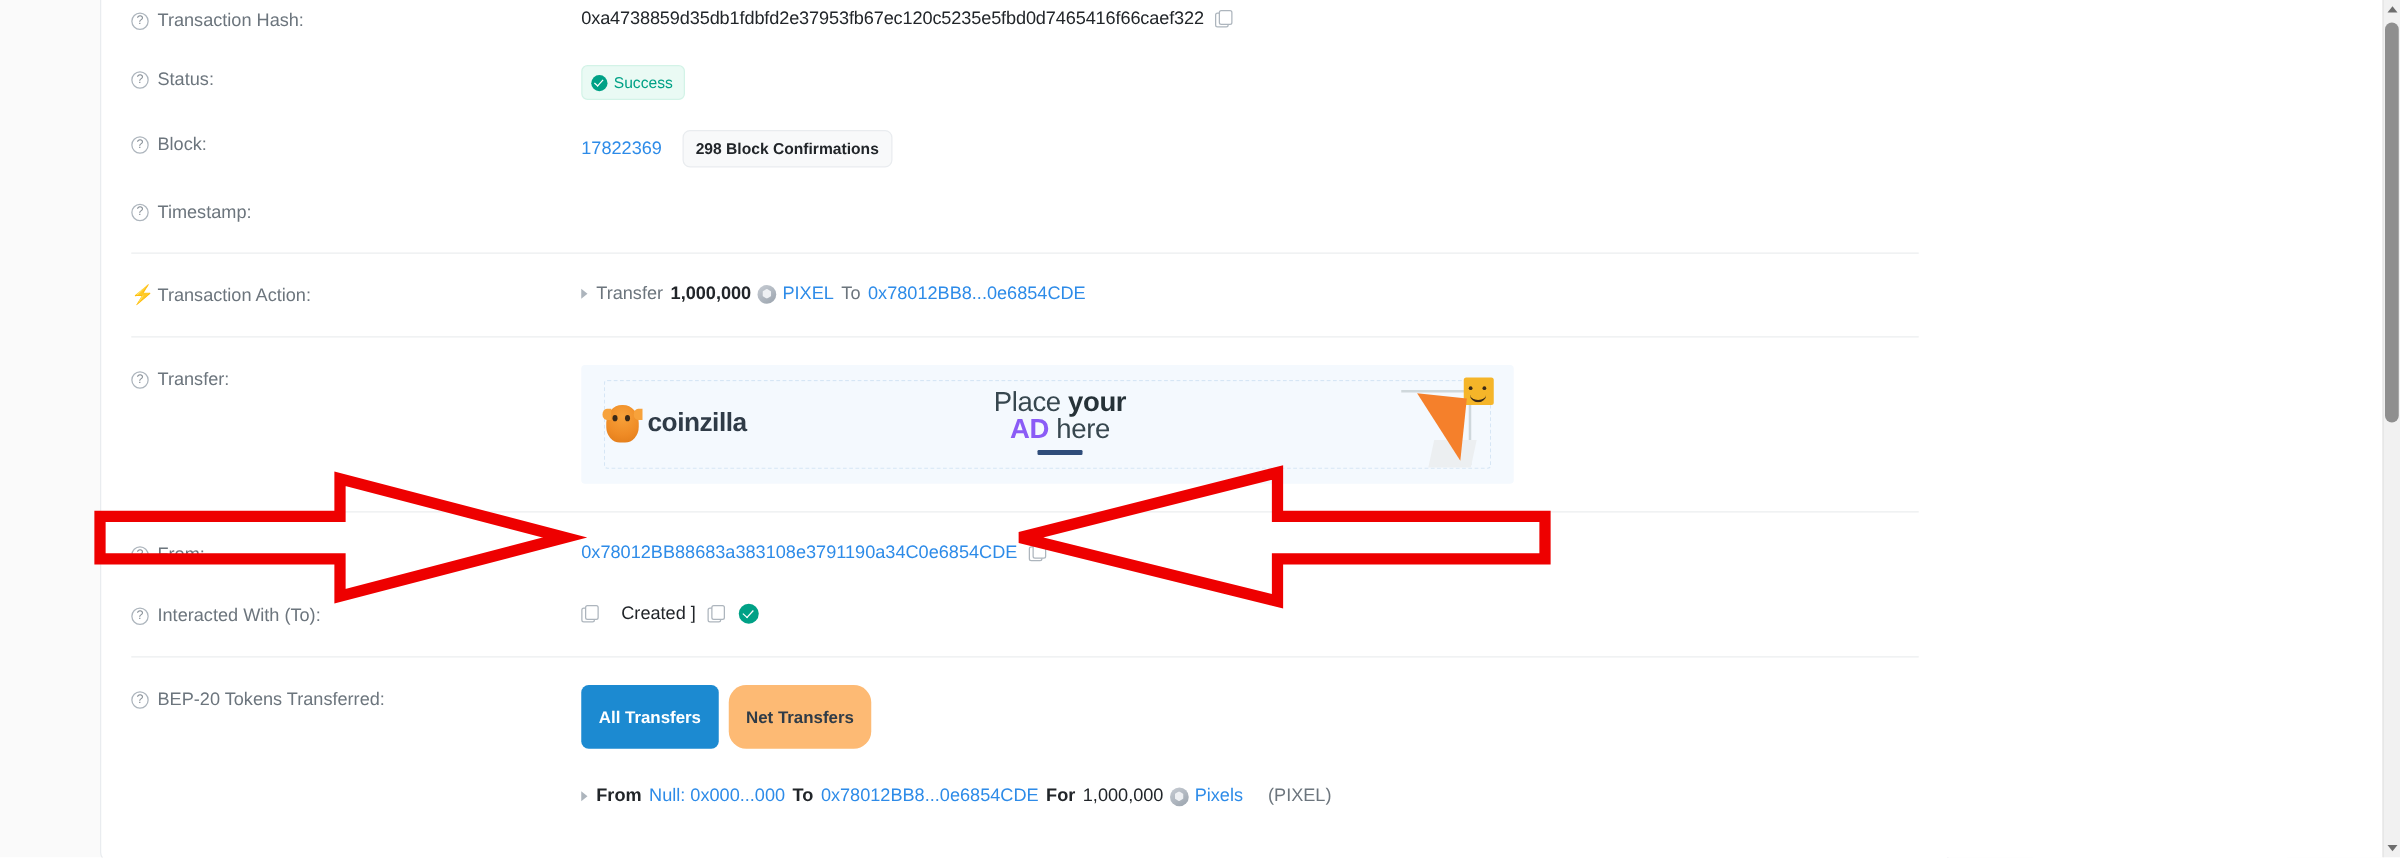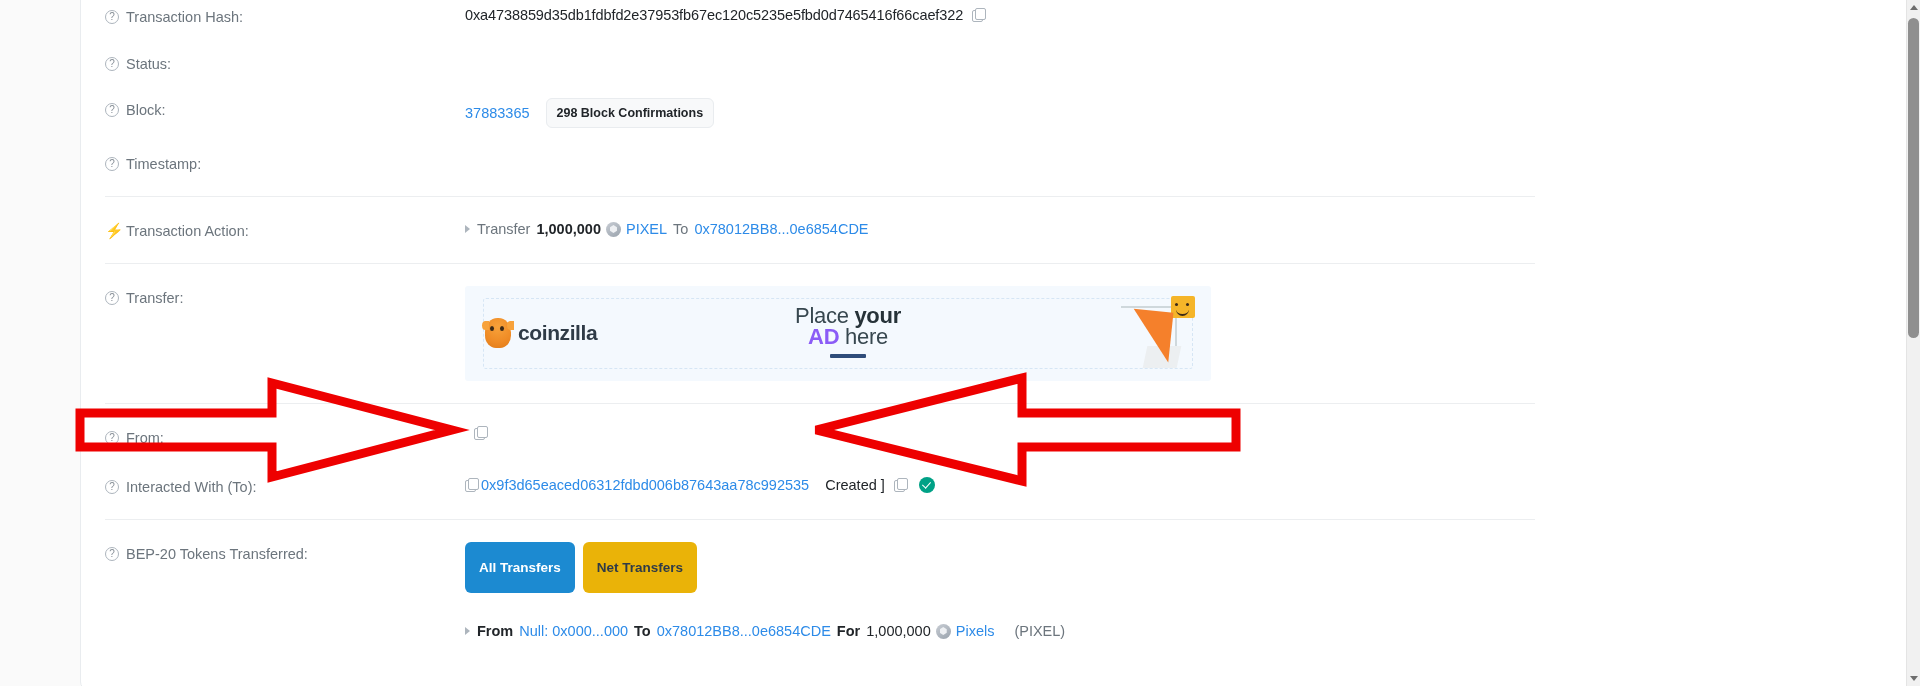--- a/index.html
+++ b/index.html
@@ -286,21 +286,21 @@
     display: inline-block;
     padding: 18px 14px;
     border-radius: 6px;
     font-size: 13.5px;
     font-weight: 600;
     cursor: pointer;
     border: none;
     font-family: "Liberation Sans", sans-serif;
   }
   .tab-active { background: #1c8ad1; color: #ffffff; }
-  .tab-inactive { background: #eab308; color: #2f3b47; }
+  .tab-inactive { background: #fdba74; color: #2f3b47; border-radius: 14px; }
   .greytxt { color: #6c757d; }
   .verified {
     display: inline-block;
     width: 16px; height: 16px;
     border-radius: 50%;
     background: #00a186;
     position: relative;
     margin-left: 12px;
     vertical-align: middle;
   }
@@ -357,29 +357,35 @@
         <span class="mono-hash">0xa4738859d35db1fdbfd2e37953fb67ec120c5235e5fbd0d7465416f66caef322</span>
         <span class="copy-ico"></span>
       </div>
     </div>
 
     <div class="row" style="padding-top:12px; padding-bottom:12px;">
       <div class="row-label">
         <span class="qicon">?</span>
         <span>Status:</span>
       </div>
+      <div class="row-value">
+        <span class="badge-success">
+          <span class="check-circle"></span>
+          <span>Success</span>
+        </span>
+      </div>
     </div>
 
     <div class="row" style="padding-top:12px; padding-bottom:12px;">
       <div class="row-label">
         <span class="qicon">?</span>
         <span>Block:</span>
       </div>
       <div class="row-value">
-        <a class="link">37883365</a>
+        <a class="link">17822369</a>
         <span class="badge-grey">298 Block Confirmations</span>
       </div>
     </div>
 
     <div class="row" style="padding-top:12px; padding-bottom:22px;">
       <div class="row-label">
         <span class="qicon">?</span>
         <span>Timestamp:</span>
       </div>
       <div class="row-value"></div>
@@ -434,32 +440,32 @@
     </div>
 
     <div class="divider"></div>
 
     <div class="row" style="padding-top:22px; padding-bottom:13px;">
       <div class="row-label">
         <span class="qicon">?</span>
         <span>From:</span>
       </div>
       <div class="row-value">
+        <a class="link">0x78012BB88683a383108e3791190a34C0e6854CDE</a>
         <span class="copy-ico"></span>
       </div>
     </div>
 
     <div class="row" style="padding-top:14px; padding-bottom:22px;">
       <div class="row-label">
         <span class="qicon">?</span>
         <span>Interacted With (To):</span>
       </div>
       <div class="row-value">
         <span class="copy-ico" style="margin-left:0;margin-right:3px"></span>
-        <a class="link">0x9f3d65eaced06312fdbd006b87643aa78c992535</a>
         <span style="margin-left:16px">Created ]</span>
         <span class="copy-ico"></span>
         <span class="verified"></span>
       </div>
     </div>
 
     <div class="divider"></div>
 
     <div class="row" style="padding-top:22px; padding-bottom:8px;">
       <div class="row-label">

